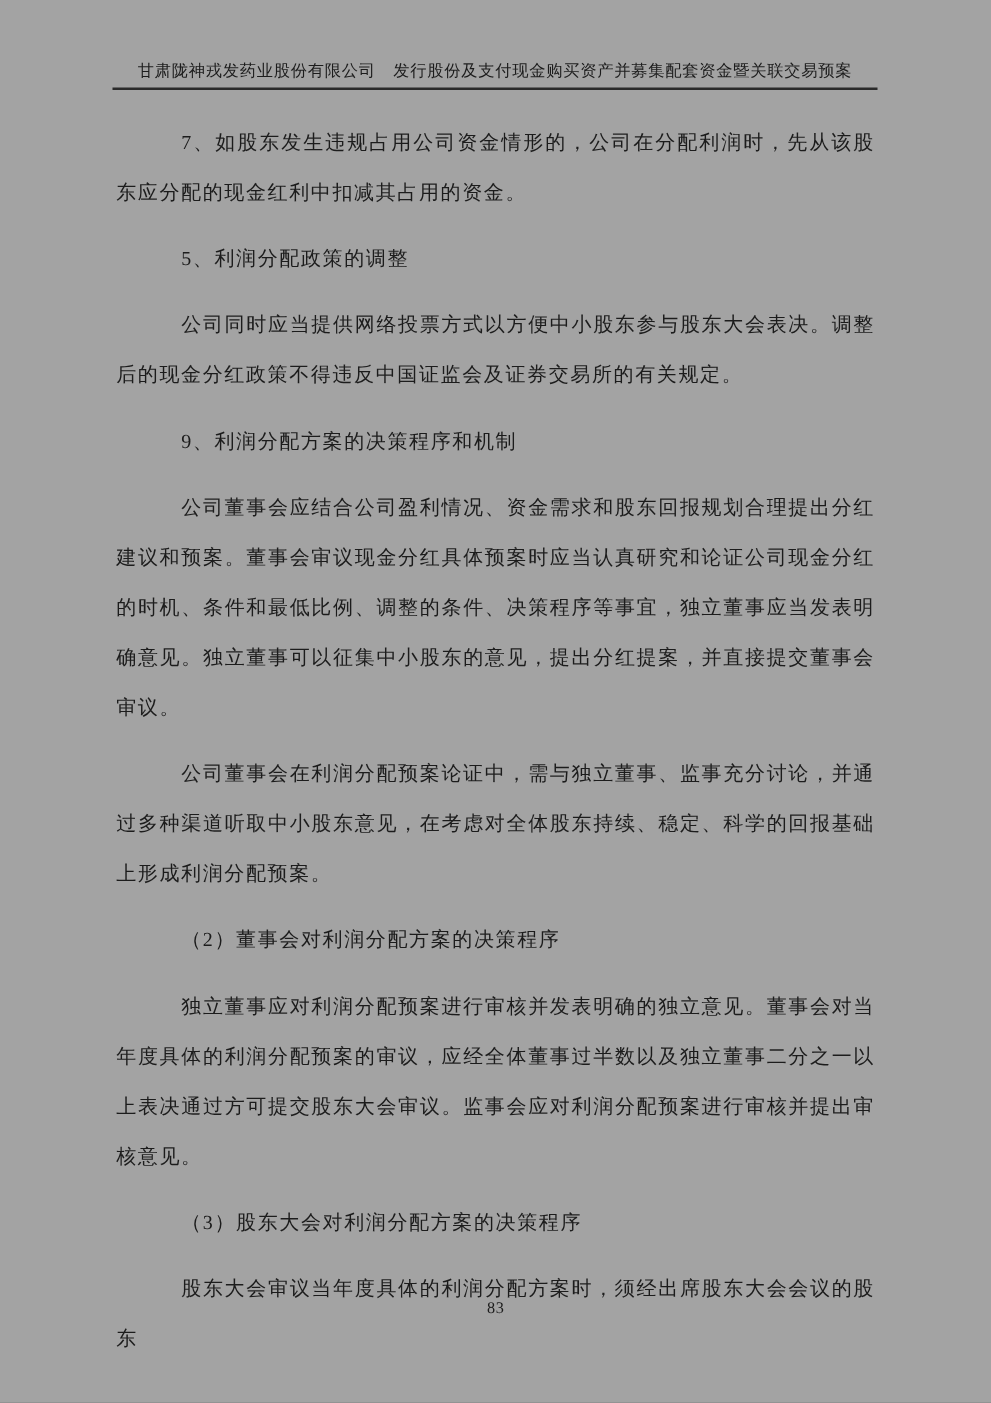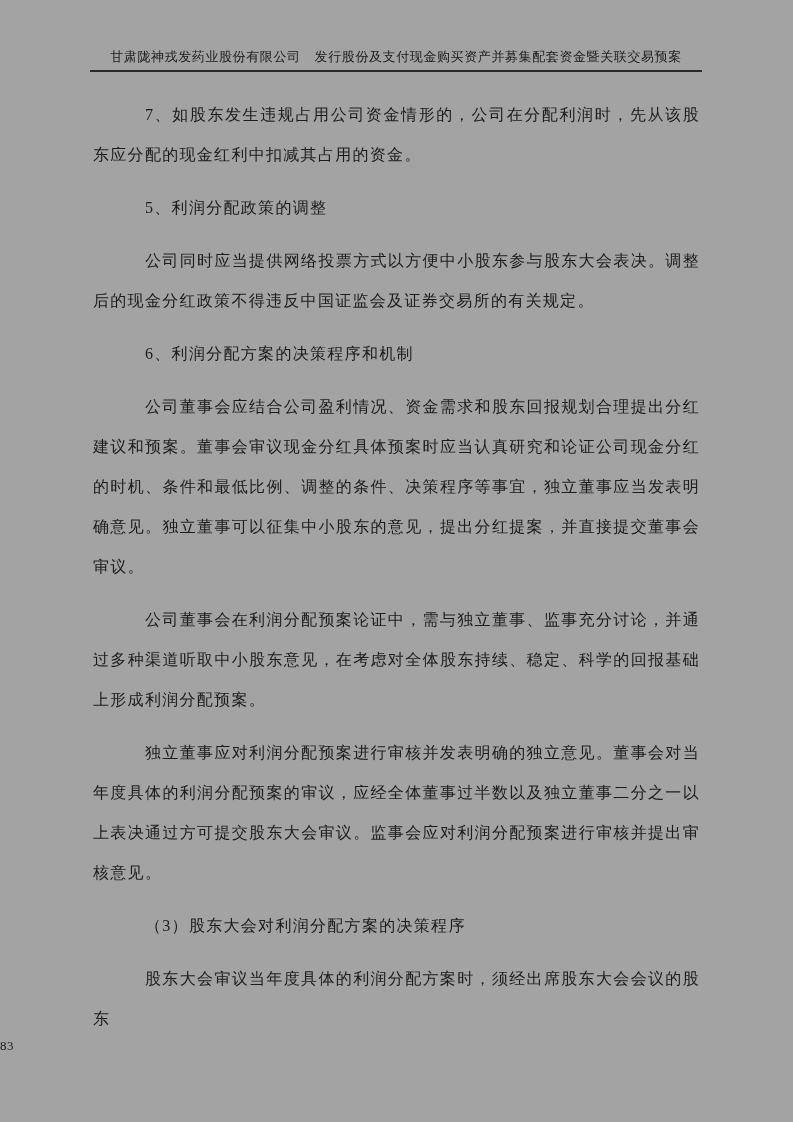--- a/index.html
+++ b/index.html
@@ -44,40 +44,42 @@
     margin-bottom: 13px;
     text-indent: 52px;
   }
   .doc-body .block:last-child { margin-bottom: 0; }
   
   .page-footer {
     position: absolute;
     top: 1038px;
     left: 0;
     width: 100%;
+    text-align: center;
     font-size: 13px;
     letter-spacing: 0.5px;
   }
 </style>
 </head>
 <body>
 
 <div class="page">
 
   <div class="page-header">
     <span class="company">甘肃陇神戎发药业股份有限公司</span><span>发行股份及支付现金购买资产并募集配套资金暨关联交易预案</span>
   </div>
 
   <div class="doc-body">
     <p class="block">7、如股东发生违规占用公司资金情形的，公司在分配利润时，先从该股东应分配的现金红利中扣减其占用的资金。</p>
     <p class="block">5、利润分配政策的调整</p>
     <p class="block">公司同时应当提供网络投票方式以方便中小股东参与股东大会表决。调整后的现金分红政策不得违反中国证监会及证券交易所的有关规定。</p>
-    <p class="block">6、利润分配方案的决策程序和机制</p>
+    <p class="block">9、利润分配方案的决策程序和机制</p>
     <p class="block">公司董事会应结合公司盈利情况、资金需求和股东回报规划合理提出分红建议和预案。董事会审议现金分红具体预案时应当认真研究和论证公司现金分红的时机、条件和最低比例、调整的条件、决策程序等事宜，独立董事应当发表明确意见。独立董事可以征集中小股东的意见，提出分红提案，并直接提交董事会审议。</p>
     <p class="block">公司董事会在利润分配预案论证中，需与独立董事、监事充分讨论，并通过多种渠道听取中小股东意见，在考虑对全体股东持续、稳定、科学的回报基础上形成利润分配预案。</p>
+    <p class="block">（2）董事会对利润分配方案的决策程序</p>
     <p class="block">独立董事应对利润分配预案进行审核并发表明确的独立意见。董事会对当年度具体的利润分配预案的审议，应经全体董事过半数以及独立董事二分之一以上表决通过方可提交股东大会审议。监事会应对利润分配预案进行审核并提出审核意见。</p>
     <p class="block">（3）股东大会对利润分配方案的决策程序</p>
     <p class="block">股东大会审议当年度具体的利润分配方案时，须经出席股东大会会议的股东</p>
   </div>
 
   <div class="page-footer">
     <span>83</span>
   </div>
 
 </div>

